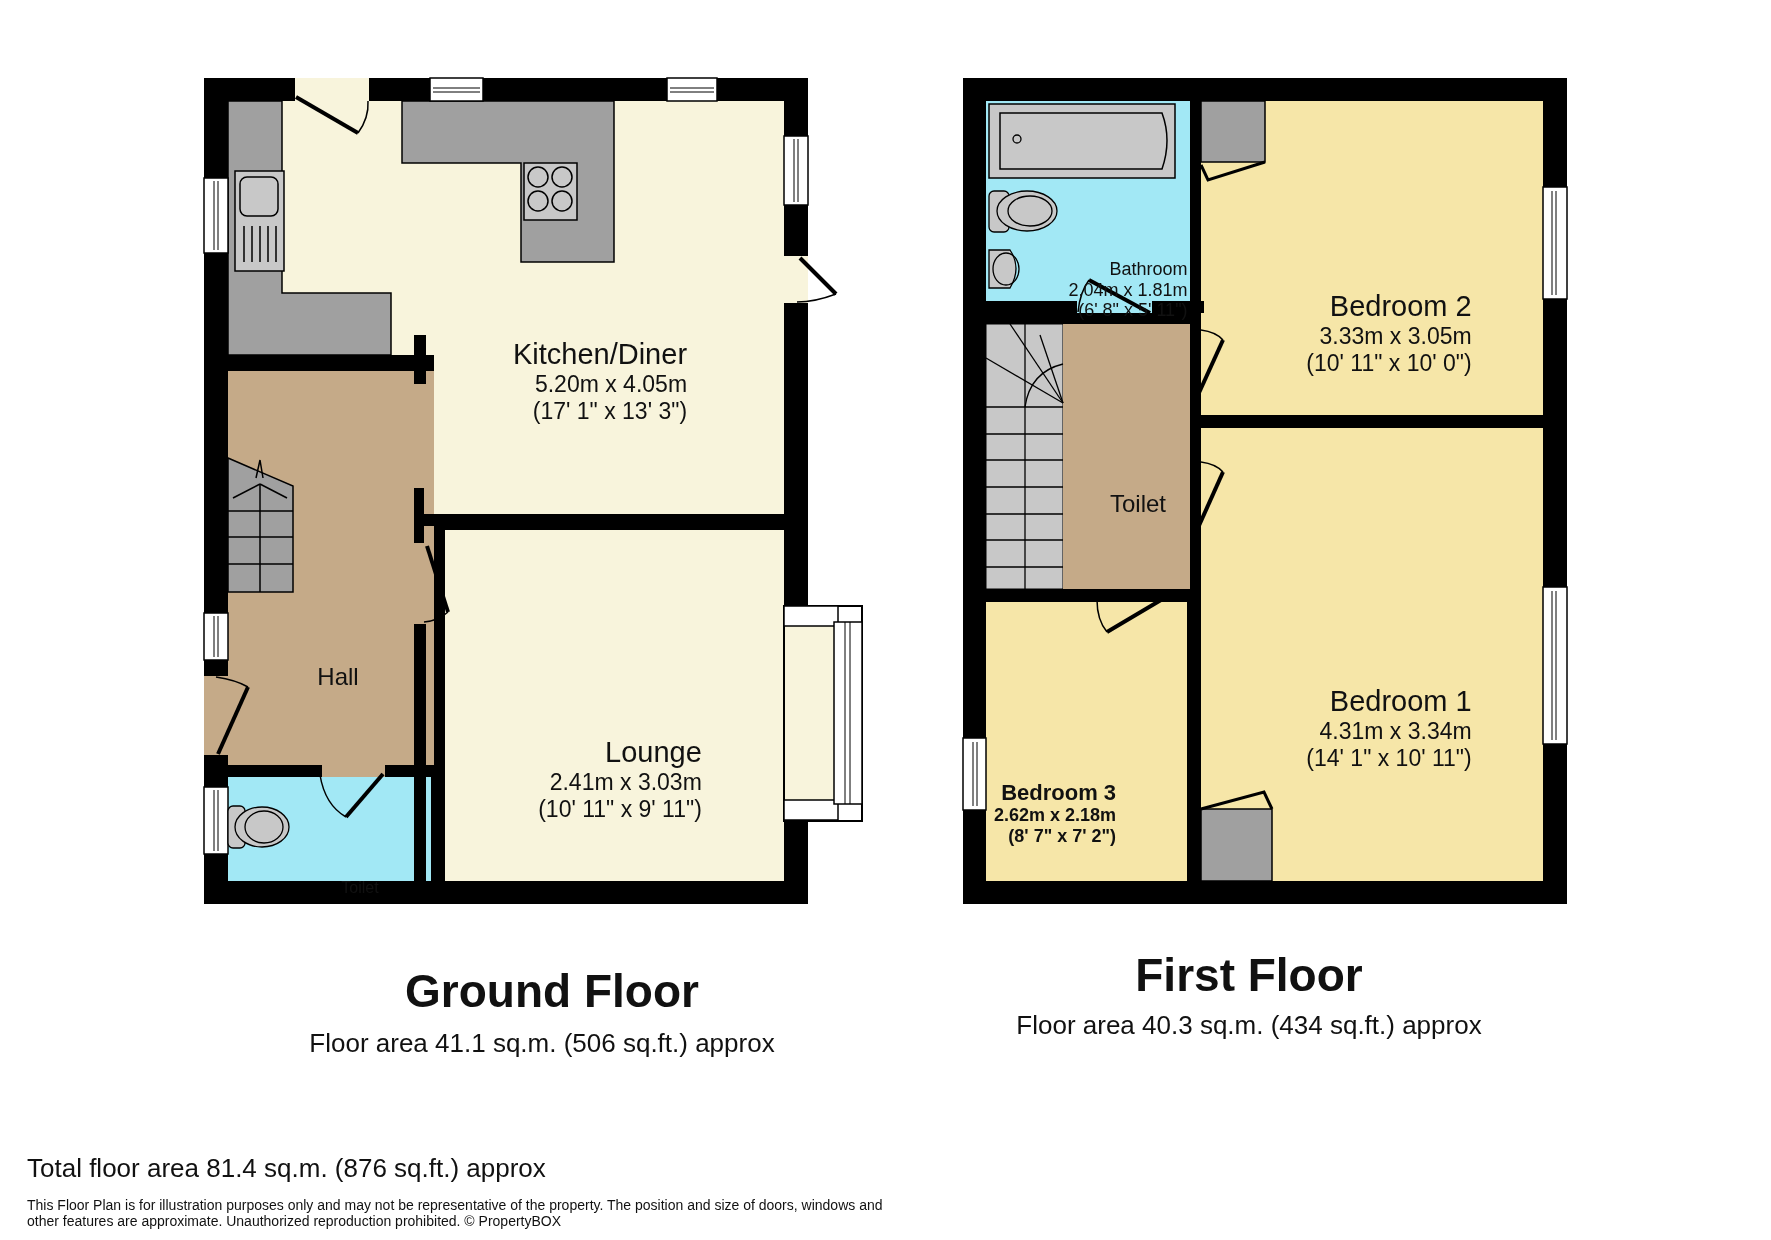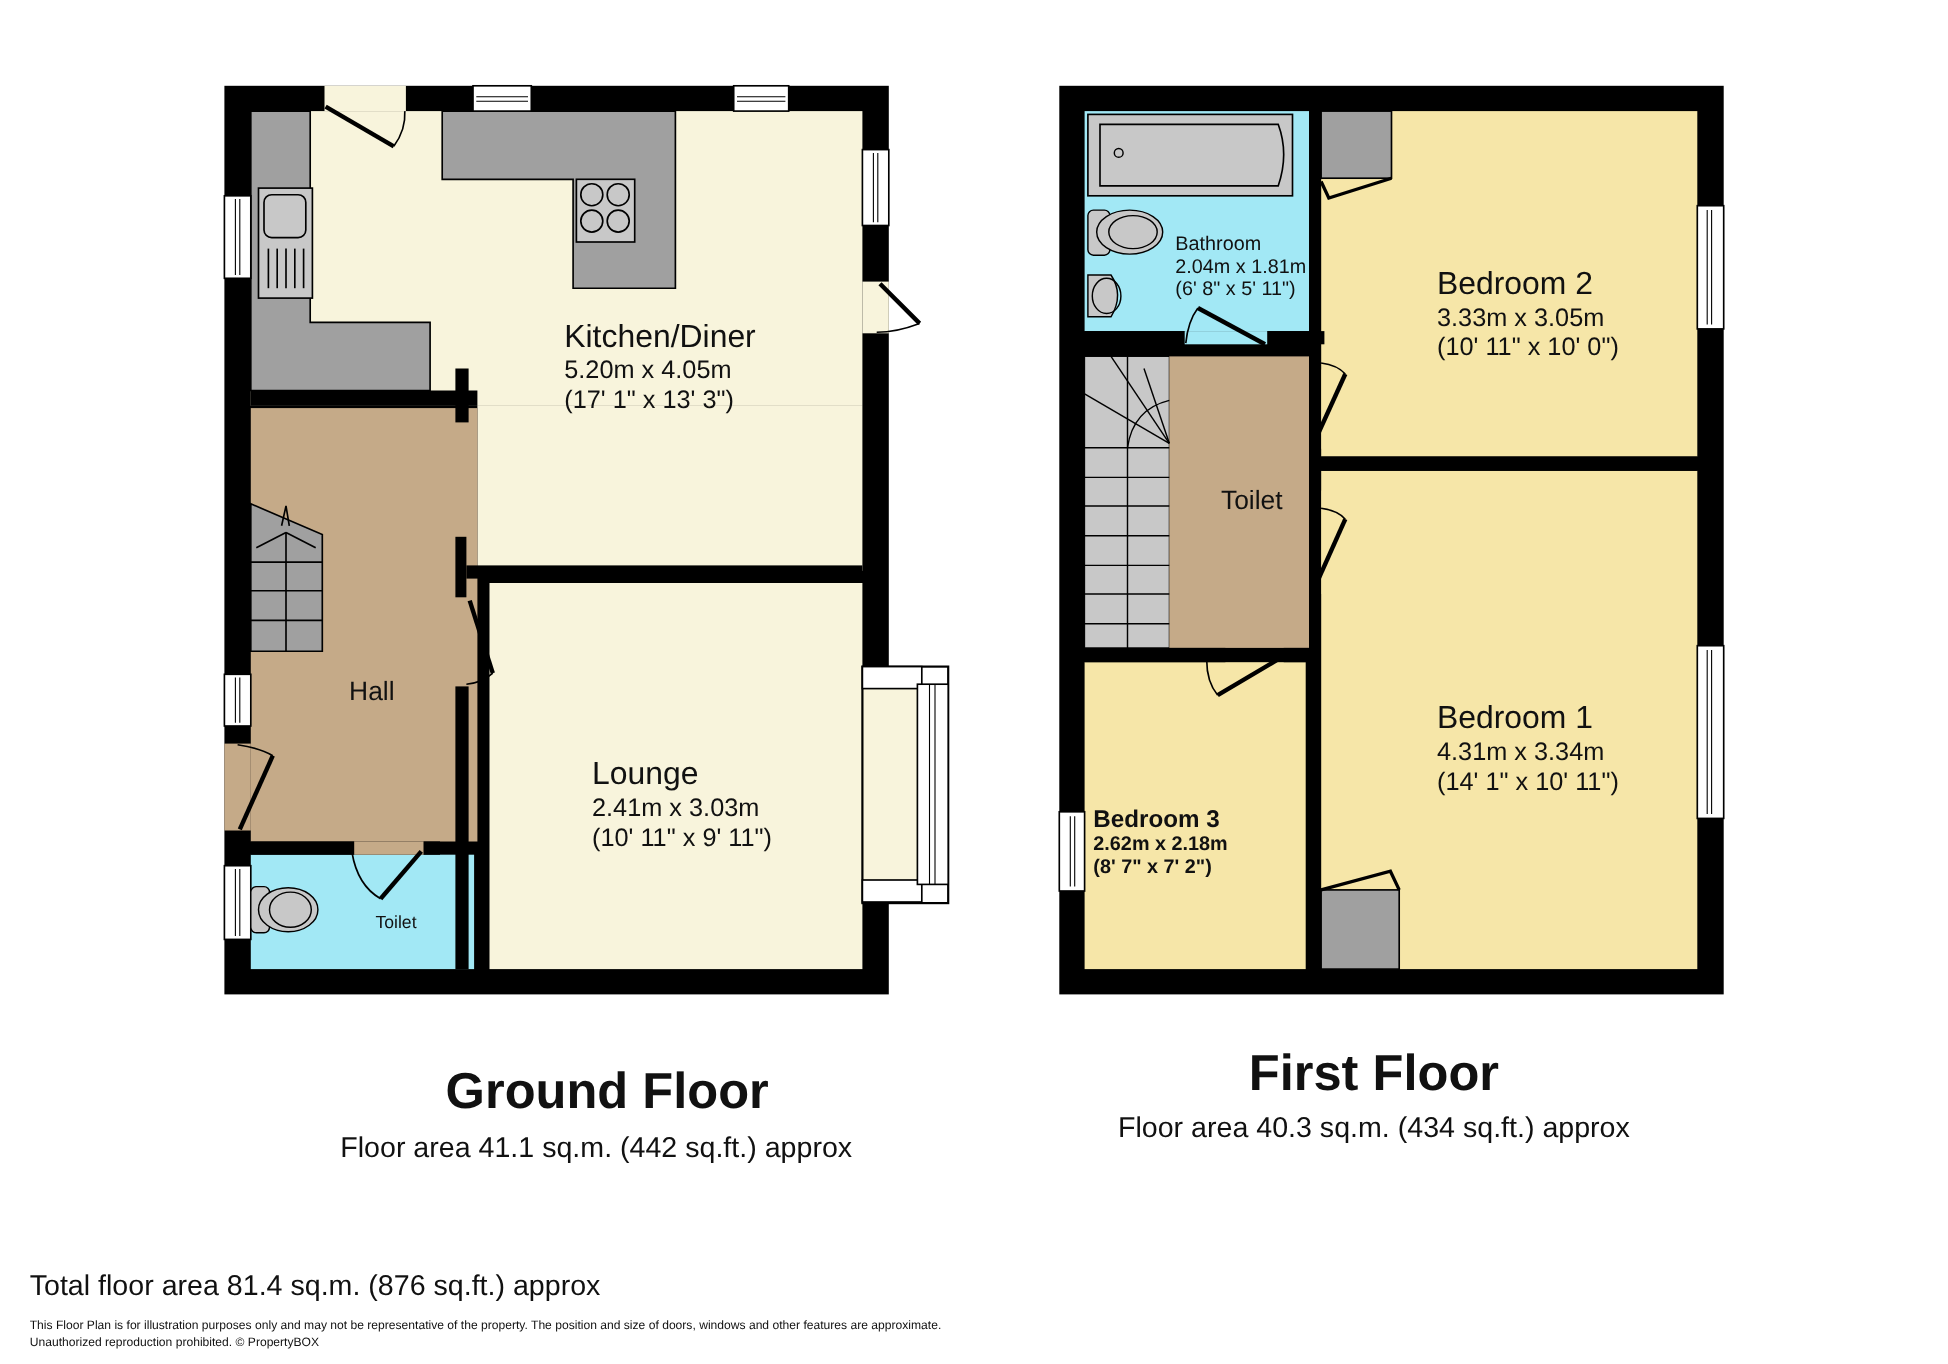--- a/index.html
+++ b/index.html
@@ -1,26 +1,26 @@
 <!DOCTYPE html>
 <html><head>
 <meta charset="utf-8">
 <style>
   html,body{margin:0;padding:0;background:#ffffff;}
   body{width:1771px;height:1240px;position:relative;overflow:hidden;font-family:"Liberation Sans",sans-serif;color:#111;}
   svg.plan{position:absolute;left:0;top:0;}
-  .lbl{position:absolute;text-align:left;white-space:nowrap;transform:translateX(-50%);line-height:1.15;}
+  .lbl{position:absolute;text-align:right;white-space:nowrap;transform:translateX(-50%);line-height:1.15;margin-top:48px;}
   .room-name{font-size:29px;}
   .room-dim{font-size:23px;}
   .small-name{font-size:22px;}
   .small-dim{font-size:18px;}
   .floor-title{position:absolute;font-weight:bold;font-size:46px;transform:translateX(-50%);white-space:nowrap;}
   .floor-area{position:absolute;font-size:26px;transform:translateX(-50%);white-space:nowrap;}
   .total{position:absolute;left:27px;top:1153px;font-size:26px;white-space:nowrap;}
-  .disclaimer{position:absolute;left:27px;top:1197px;font-size:11px;line-height:16px;width:860px;}
+  .disclaimer{position:absolute;left:27px;top:1197px;font-size:14px;line-height:16px;width:860px;}
 </style>
 </head>
 <body>
 
 <svg class="plan" width="1771" height="1240" viewBox="0 0 1771 1240">
 
   <g>
 
     <rect x="204" y="78" width="604" height="826" fill="#000"></rect>
 
@@ -243,18 +243,18 @@
   <div class="room-dim">4.31m x 3.34m</div>
   <div class="room-dim">(14' 1" x 10' 11")</div>
 </div>
 <div class="lbl" style="left:1055px;top:732px;font-weight:bold;">
   <div class="small-name">Bedroom 3</div>
   <div class="small-dim" style="font-size:18px;">2.62m x 2.18m</div>
   <div class="small-dim" style="font-size:18px;">(8' 7" x 7' 2")</div>
 </div>
 
 <div class="floor-title" style="left:552px;top:964px;">Ground Floor</div>
-<div class="floor-area" style="left:542px;top:1028px;">Floor area 41.1 sq.m. (442 sq.ft.) approx</div>
+<div class="floor-area" style="left:542px;top:1028px;">Floor area 41.1 sq.m. (506 sq.ft.) approx</div>
 <div class="floor-title" style="left:1249px;top:948px;">First Floor</div>
 <div class="floor-area" style="left:1249px;top:1010px;">Floor area 40.3 sq.m. (434 sq.ft.) approx</div>
 
 <div class="total">Total floor area 81.4 sq.m. (876 sq.ft.) approx</div>
 <div class="disclaimer">This Floor Plan is for illustration purposes only and may not be representative of the property. The position and size of doors, windows and other features are approximate. Unauthorized reproduction prohibited. © PropertyBOX</div>
 
 </body></html>

